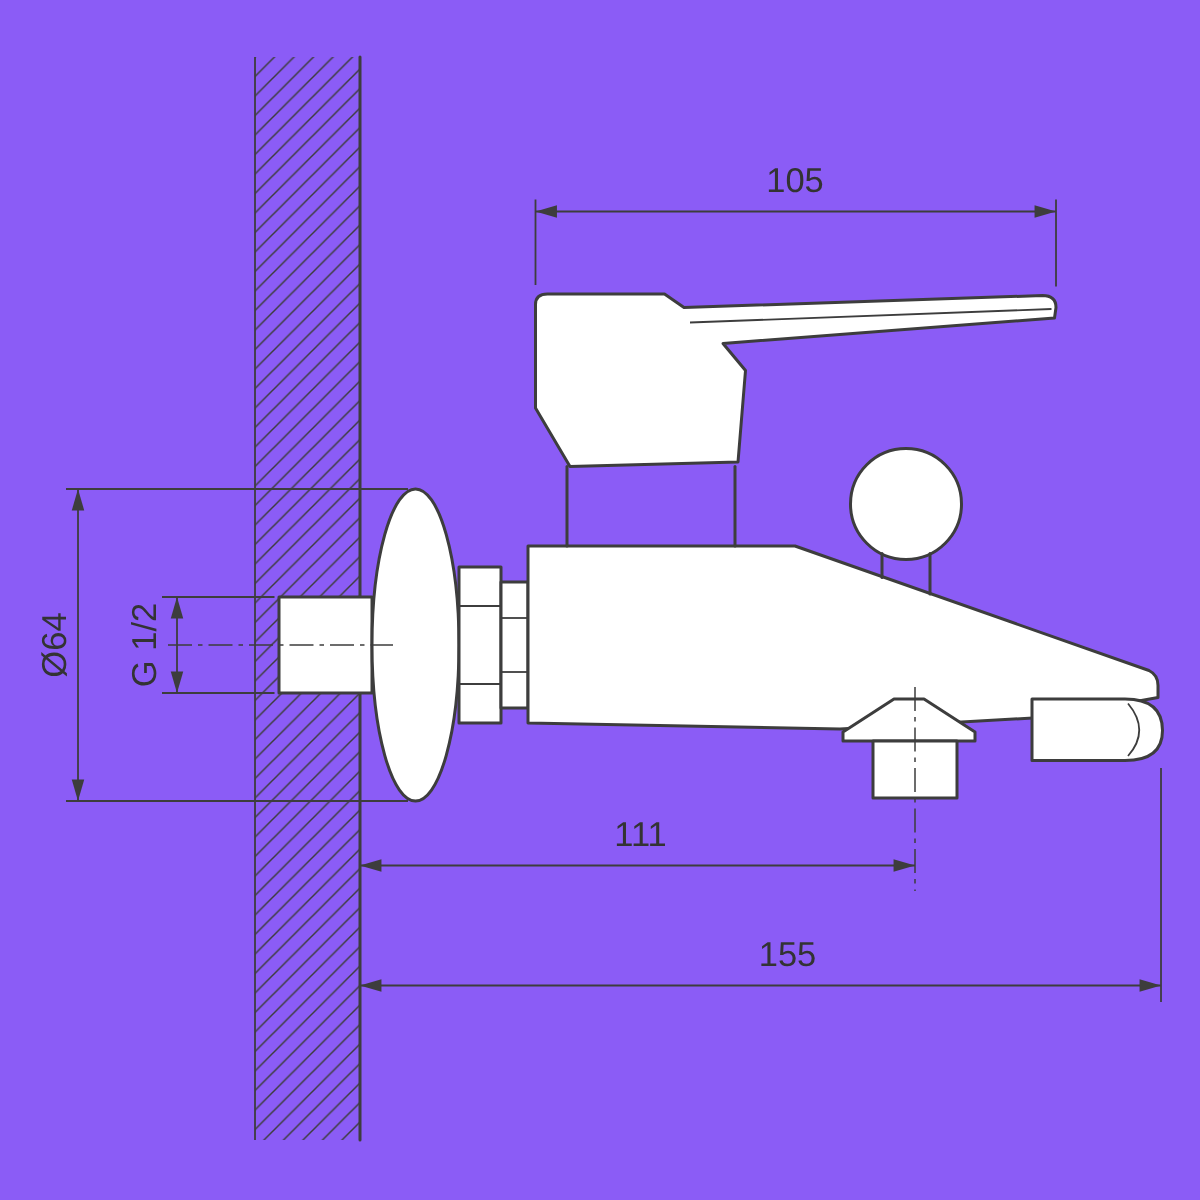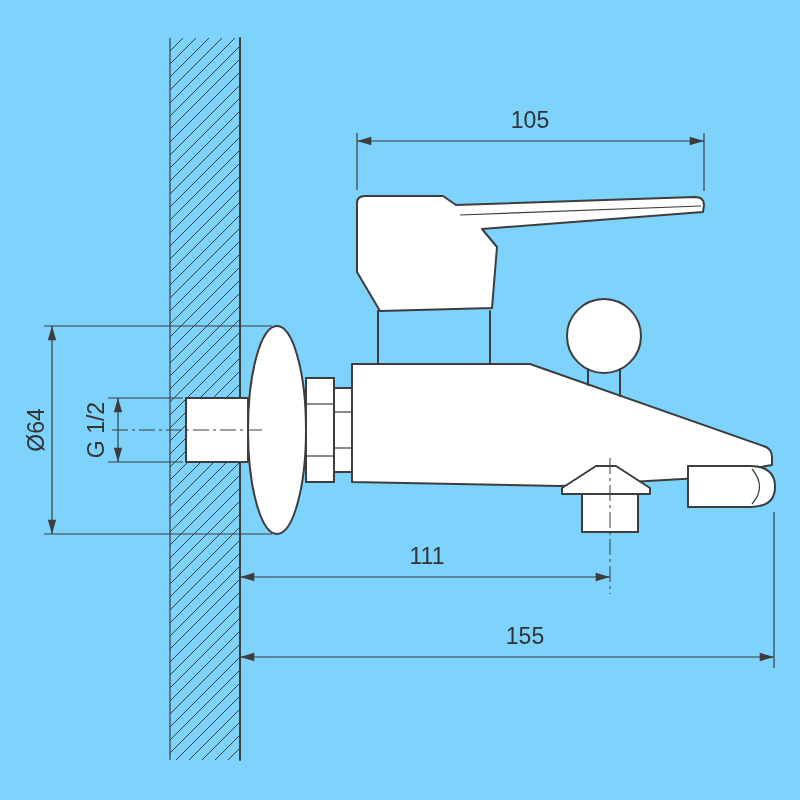--- a/index.html
+++ b/index.html
@@ -8,21 +8,21 @@
     background: #ffffff;
     width: 800px;
     height: 800px;
     overflow: hidden;
     font-family: "Liberation Sans", sans-serif;
   }
   .canvas {
     position: relative;
     width: 800px;
     height: 800px;
-    background: #7dd3fc;
+    background: #8b5cf6;
   }
   svg { display: block; }
   .outline {
     fill: #ffffff;
     stroke: #3d3d3d;
     stroke-width: 2;
     stroke-linejoin: round;
     stroke-linecap: round;
   }
   .edge {

